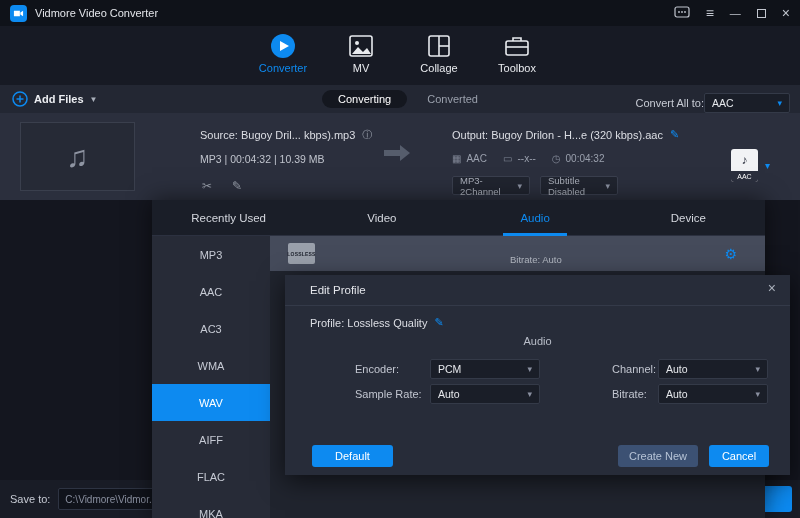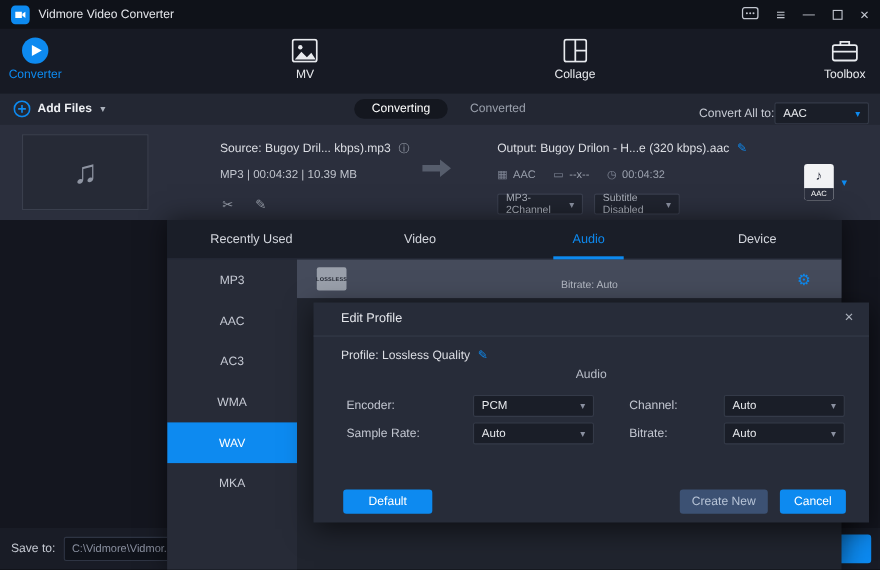--- a/index.html
+++ b/index.html
@@ -13,21 +13,21 @@
   .app-title { margin-left:8px; font-size:11px; color:#e3e5ea; }
   .tb-icons { margin-left:auto; display:flex; align-items:center; gap:16px; color:#c2c6cf; }
   .tb-icons > * { cursor:pointer; display:flex; align-items:center; justify-content:center; }
   .glyph-menu { font-size:14px; }
   .glyph-min { font-size:11px; }
   .max-box { width:9px; height:9px; border:1px solid #c2c6cf; }
   .glyph-close { font-size:14px; }
 
   
   .nav { position:absolute; top:26px; left:0; right:0; height:59px; background:#171a24; }
-  .nav-tabs { display:flex; justify-content:space-between; gap:14px; padding-top:6px; }
+  .nav-tabs { display:flex; justify-content:center; gap:14px; padding-top:6px; }
   .nav-tab { width:64px; display:flex; flex-direction:column; align-items:center; gap:3px; cursor:pointer; }
   .nav-tab .ic { height:27px; display:flex; align-items:center; justify-content:center; }
   .nav-label { font-size:11px; color:#e8eaee; }
   .nav-tab.active .nav-label { color:#0d8af0; }
 
   
   .toolbar { position:absolute; top:85px; left:0; right:0; height:28px; background:#232733; }
   .add-files { position:absolute; left:12px; top:0; height:28px; display:flex; align-items:center; gap:6px; font-size:11px; color:#eceef2; cursor:pointer;font-weight:bold; }
   .small-caret { font-size:8px; color:#aab0bb; }
   .convert-tabs { position:absolute; left:50%; top:0; height:28px; transform:translateX(-50%); display:flex; align-items:center; gap:20px; }
@@ -87,21 +87,21 @@
   .prof-bitrate { position:absolute; left:240px; font-size:9.5px; color:#b3b8c2;margin-top:12px; }
   .gear { position:absolute; right:28px; color:#0d8af0; font-size:14px; cursor:pointer; }
 
   
   .dialog { position:absolute; left:285px; top:275px; width:505px; height:200px; background:#272c39; z-index:20; box-shadow:0 6px 24px rgba(0,0,0,.6); }
   .dlg-title { position:absolute; left:25px; top:9px; font-size:11.5px; color:#e3e5ea; }
   .dlg-close { position:absolute; right:14px; top:5px; font-size:14px; color:#aab0bb; cursor:pointer; }
   .dlg-divider { position:absolute; left:0; right:0; top:30px; height:1px; background:#343a49; }
   .dlg-profile { position:absolute; left:25px; top:41px; font-size:11px; color:#dcdee4; display:flex; align-items:center; gap:7px; }
   .dlg-section { position:absolute; left:0; right:0; top:60px; text-align:center; font-size:11px; color:#b9bec9; }
-  .field-label { position:absolute; font-size:11px; color:#c2c6d0; }
+  .field-label { position:absolute; font-size:11px; color:#c2c6d0;margin-left:40px; }
   .fl-enc { left:30px; top:88px; }
   .fl-ch  { left:287px; top:88px; }
   .fl-sr  { left:30px; top:113px; }
   .fl-br  { left:287px; top:113px; }
   .dlg-dd { position:absolute; width:110px; }
   .dd-enc { left:145px; top:84px; }
   .dd-ch  { left:373px; top:84px; }
   .dd-sr  { left:145px; top:109px; }
   .dd-br  { left:373px; top:109px; }
   .btn { position:absolute; height:22px; border-radius:3px; font-size:11px; display:flex; align-items:center; justify-content:center; cursor:pointer; }
@@ -276,20 +276,22 @@
       <div class="panel-tab">Video</div>
       <div class="panel-tab active">Audio</div>
       <div class="panel-tab">Device</div>
     </div>
     <div class="sidebar">
       <div class="side-item">MP3</div>
       <div class="side-item">AAC</div>
       <div class="side-item">AC3</div>
       <div class="side-item">WMA</div>
       <div class="side-item selected">WAV</div>
+      <div class="side-item">AIFF</div>
+      <div class="side-item">FLAC</div>
       <div class="side-item">MKA</div>
     </div>
     <div class="profile-row">
       <span class="loss-badge">LOSSLESS</span>
       <span class="prof-bitrate">Bitrate: Auto</span>
       <span class="gear">⚙</span>
     </div>
   </div>
 
   <div class="dialog">

